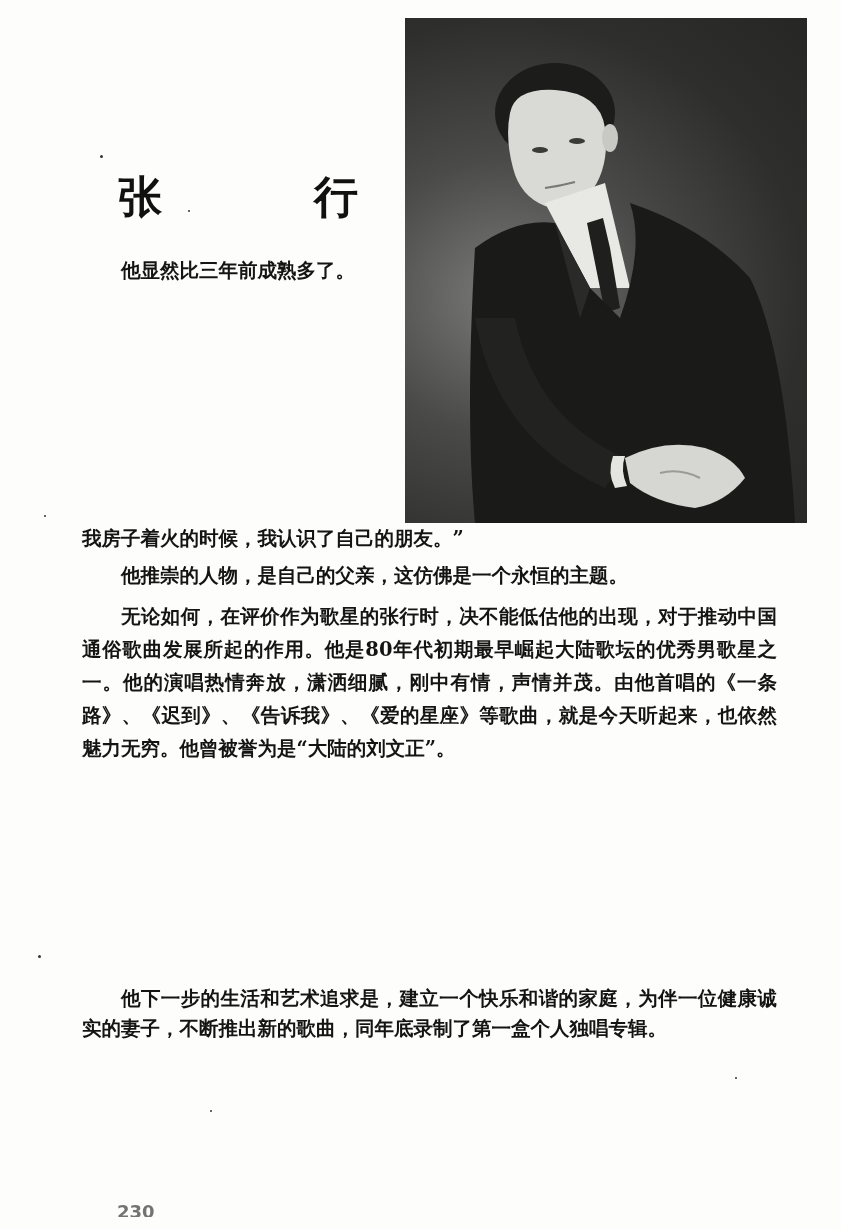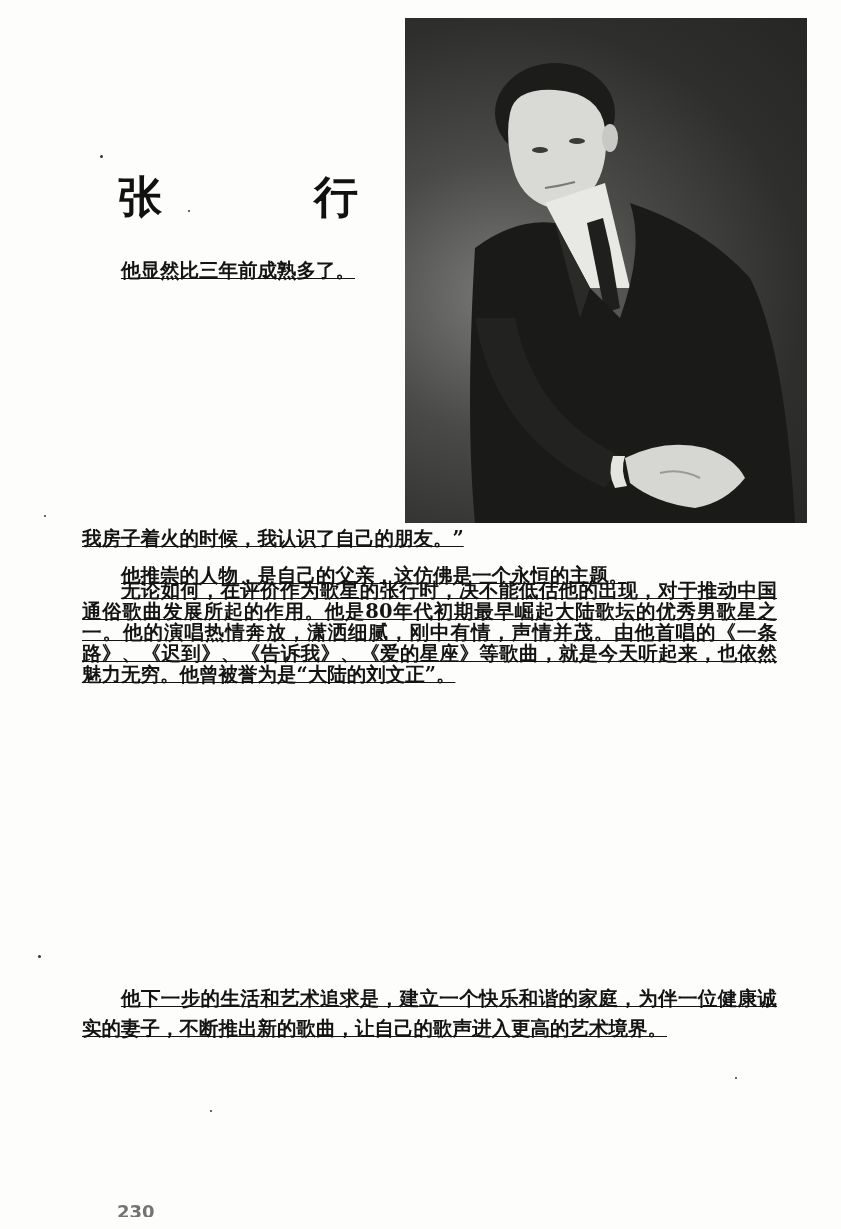--- a/index.html
+++ b/index.html
@@ -24,21 +24,20 @@
       display: flex; justify-content: space-between;
       color: #111;
     }
     .para {
       position: absolute; left: 82px;
       font-size: 19.5px; line-height: 29.7px;
       font-weight: bold;
       text-align: justify;
       text-indent: 2em;
       margin: 0;
-      text-decoration: underline;
     }
     .narrow { width: 305px; }
     .wide { width: 695px; }
     .page-number {
       position: absolute; left: 117px; top: 1201px;
       font-family: "DejaVu Sans", "Liberation Sans", sans-serif;
       font-size: 18px; font-weight: bold; color: #737373;
       height: 16px; overflow: hidden;
     }
     .speck { position: absolute; width: 3px; height: 3px; background: #333; border-radius: 50%; }
@@ -80,22 +79,22 @@
   </div>
 
   <div class="title">
     <span>张</span>
     <span>行</span>
   </div>
 
   <p class="para narrow" style="top:256px;">他显然比三年前成熟多了。</p>
   <p class="para wide" style="top:524px; text-indent:0;">我房子着火的时候，我认识了自己的朋友。”</p>
   <p class="para wide" style="top:561px;">他推崇的人物，是自己的父亲，这仿佛是一个永恒的主题。</p>
-  <p class="para wide" style="top:580px; line-height:21px;">无论如何，在评价作为歌星的张行时，决不能低估他的出现，对于推动中国通俗歌曲发展所起的作用。他是80年代初期最早崛起大陆歌坛的优秀男歌星之一。他的演唱热情奔放，潇洒细腻，刚中有情，声情并茂。由他首唱的《一条路》、《迟到》、《告诉我》、《爱的星座》等歌曲，就是今天听起来，也依然魅力无穷。他曾被誉为是“大陆的刘文正”。</p>
-  <p class="para wide" style="top:984px; line-height:30.2px;">他下一步的生活和艺术追求是，建立一个快乐和谐的家庭，为伴一位健康诚实的妻子，不断推出新的歌曲，让自己的歌声进入更高的艺术境界。</p>
+  <p class="para wide" style="top:600px; line-height:33px;">无论如何，在评价作为歌星的张行时，决不能低估他的出现，对于推动中国通俗歌曲发展所起的作用。他是80年代初期最早崛起大陆歌坛的优秀男歌星之一。他的演唱热情奔放，潇洒细腻，刚中有情，声情并茂。由他首唱的《一条路》、《迟到》、《告诉我》、《爱的星座》等歌曲，就是今天听起来，也依然魅力无穷。他曾被誉为是“大陆的刘文正”。</p>
+  <p class="para wide" style="top:984px; line-height:30.2px;">他下一步的生活和艺术追求是，建立一个快乐和谐的家庭，为伴一位健康诚实的妻子，不断推出新的歌曲，同年底录制了第一盒个人独唱专辑。</p>
 
   <div class="page-number">230</div>
 
   <span class="speck" style="left:100px; top:155px;"></span>
   <span class="speck" style="left:188px; top:210px; width:2px; height:2px;"></span>
   <span class="speck" style="left:44px; top:515px; width:2px; height:2px;"></span>
   <span class="speck" style="left:38px; top:955px;"></span>
   <span class="speck" style="left:735px; top:1077px; width:2px; height:2px;"></span>
   <span class="speck" style="left:210px; top:1110px; width:2px; height:2px;"></span>
 </div>

